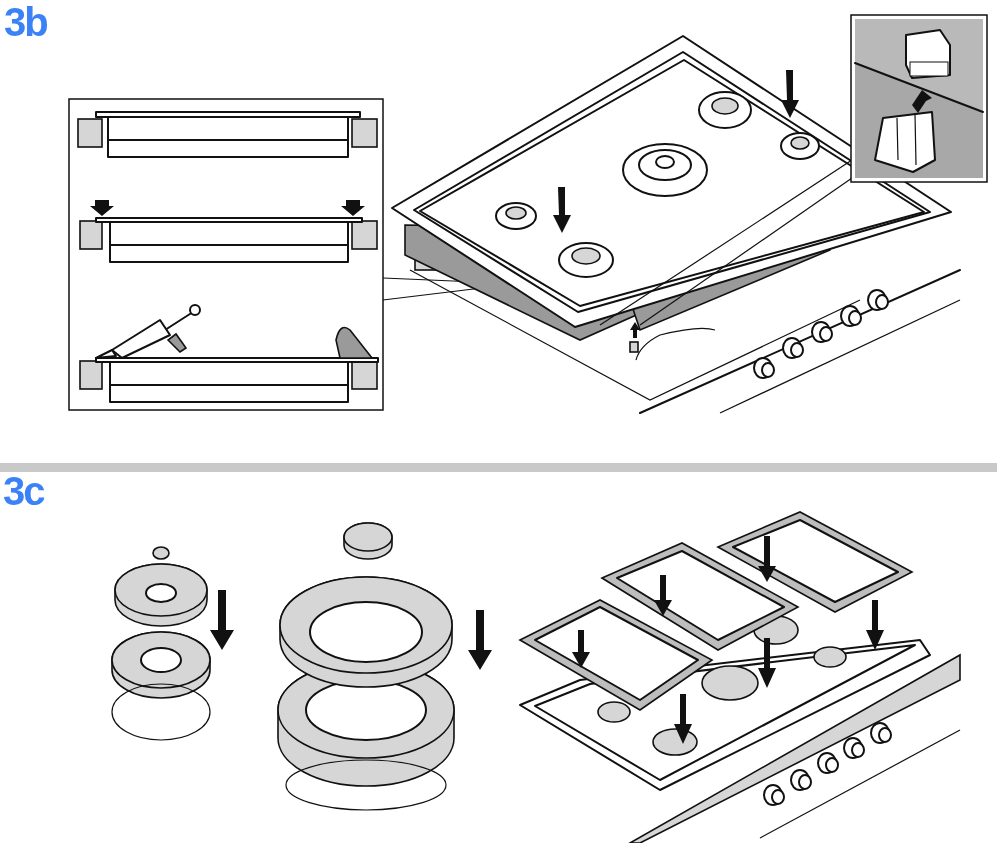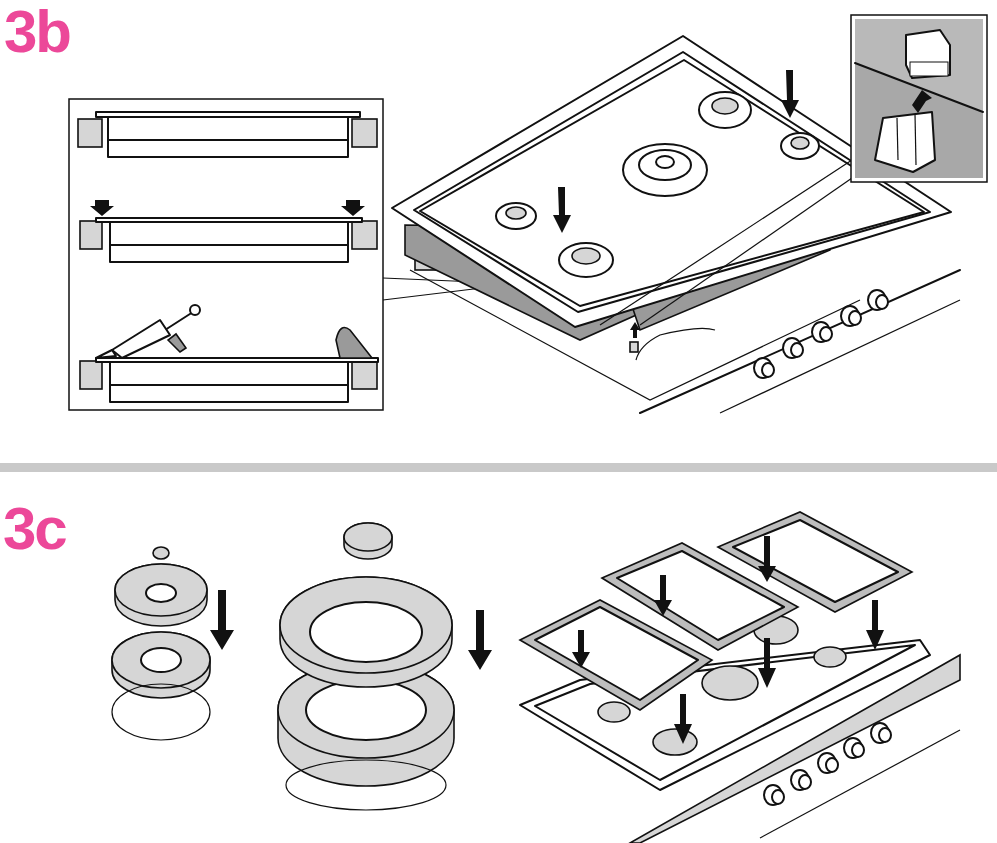--- a/index.html
+++ b/index.html
@@ -1,19 +1,19 @@
 <!DOCTYPE html>
 <html><head>
 <meta charset="utf-8">
 <style>
   html, body { margin:0; padding:0; background:#fff; }
   body { width:997px; height:843px; position:relative; overflow:hidden; font-family:"Liberation Sans", sans-serif; }
-  .step-label { position:absolute; font-weight:bold; font-size:60px; line-height:1; color:#ec4899; letter-spacing:-2px; }
+  .step-label { position:absolute; font-weight:bold; font-size:40px; line-height:1; color:#3b82f6; letter-spacing:-2px; }
   #lbl-3b { left:4px; top:2px; }
-  #lbl-3c { left:3px; top:499px; }
+  #lbl-3c { left:3px; top:471px; }
   .divider { position:absolute; left:0; top:463px; width:997px; height:9px; background:#c9c9c9; }
   svg.ill { position:absolute; left:0; top:0; }
   .ln { fill:none; stroke:#111; stroke-width:2; stroke-linejoin:round; stroke-linecap:round; }
   .thin { fill:none; stroke:#111; stroke-width:1.2; }
   .wf { fill:#fff; stroke:#111; stroke-width:2; stroke-linejoin:round; }
   .gf { fill:#d6d6d6; stroke:#111; stroke-width:1.6; }
   .dg { fill:#9a9a9a; stroke:#111; stroke-width:1.6; }
   .mg { fill:#bdbdbd; stroke:#111; stroke-width:1.6; }
   .blk { fill:#111; stroke:none; }
 </style>

